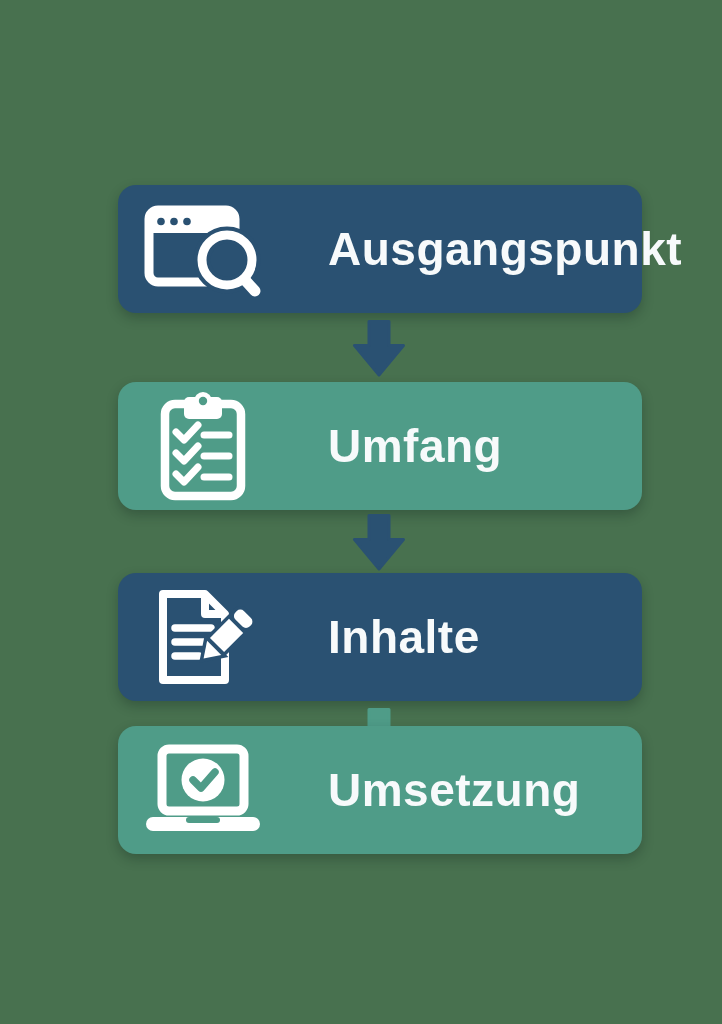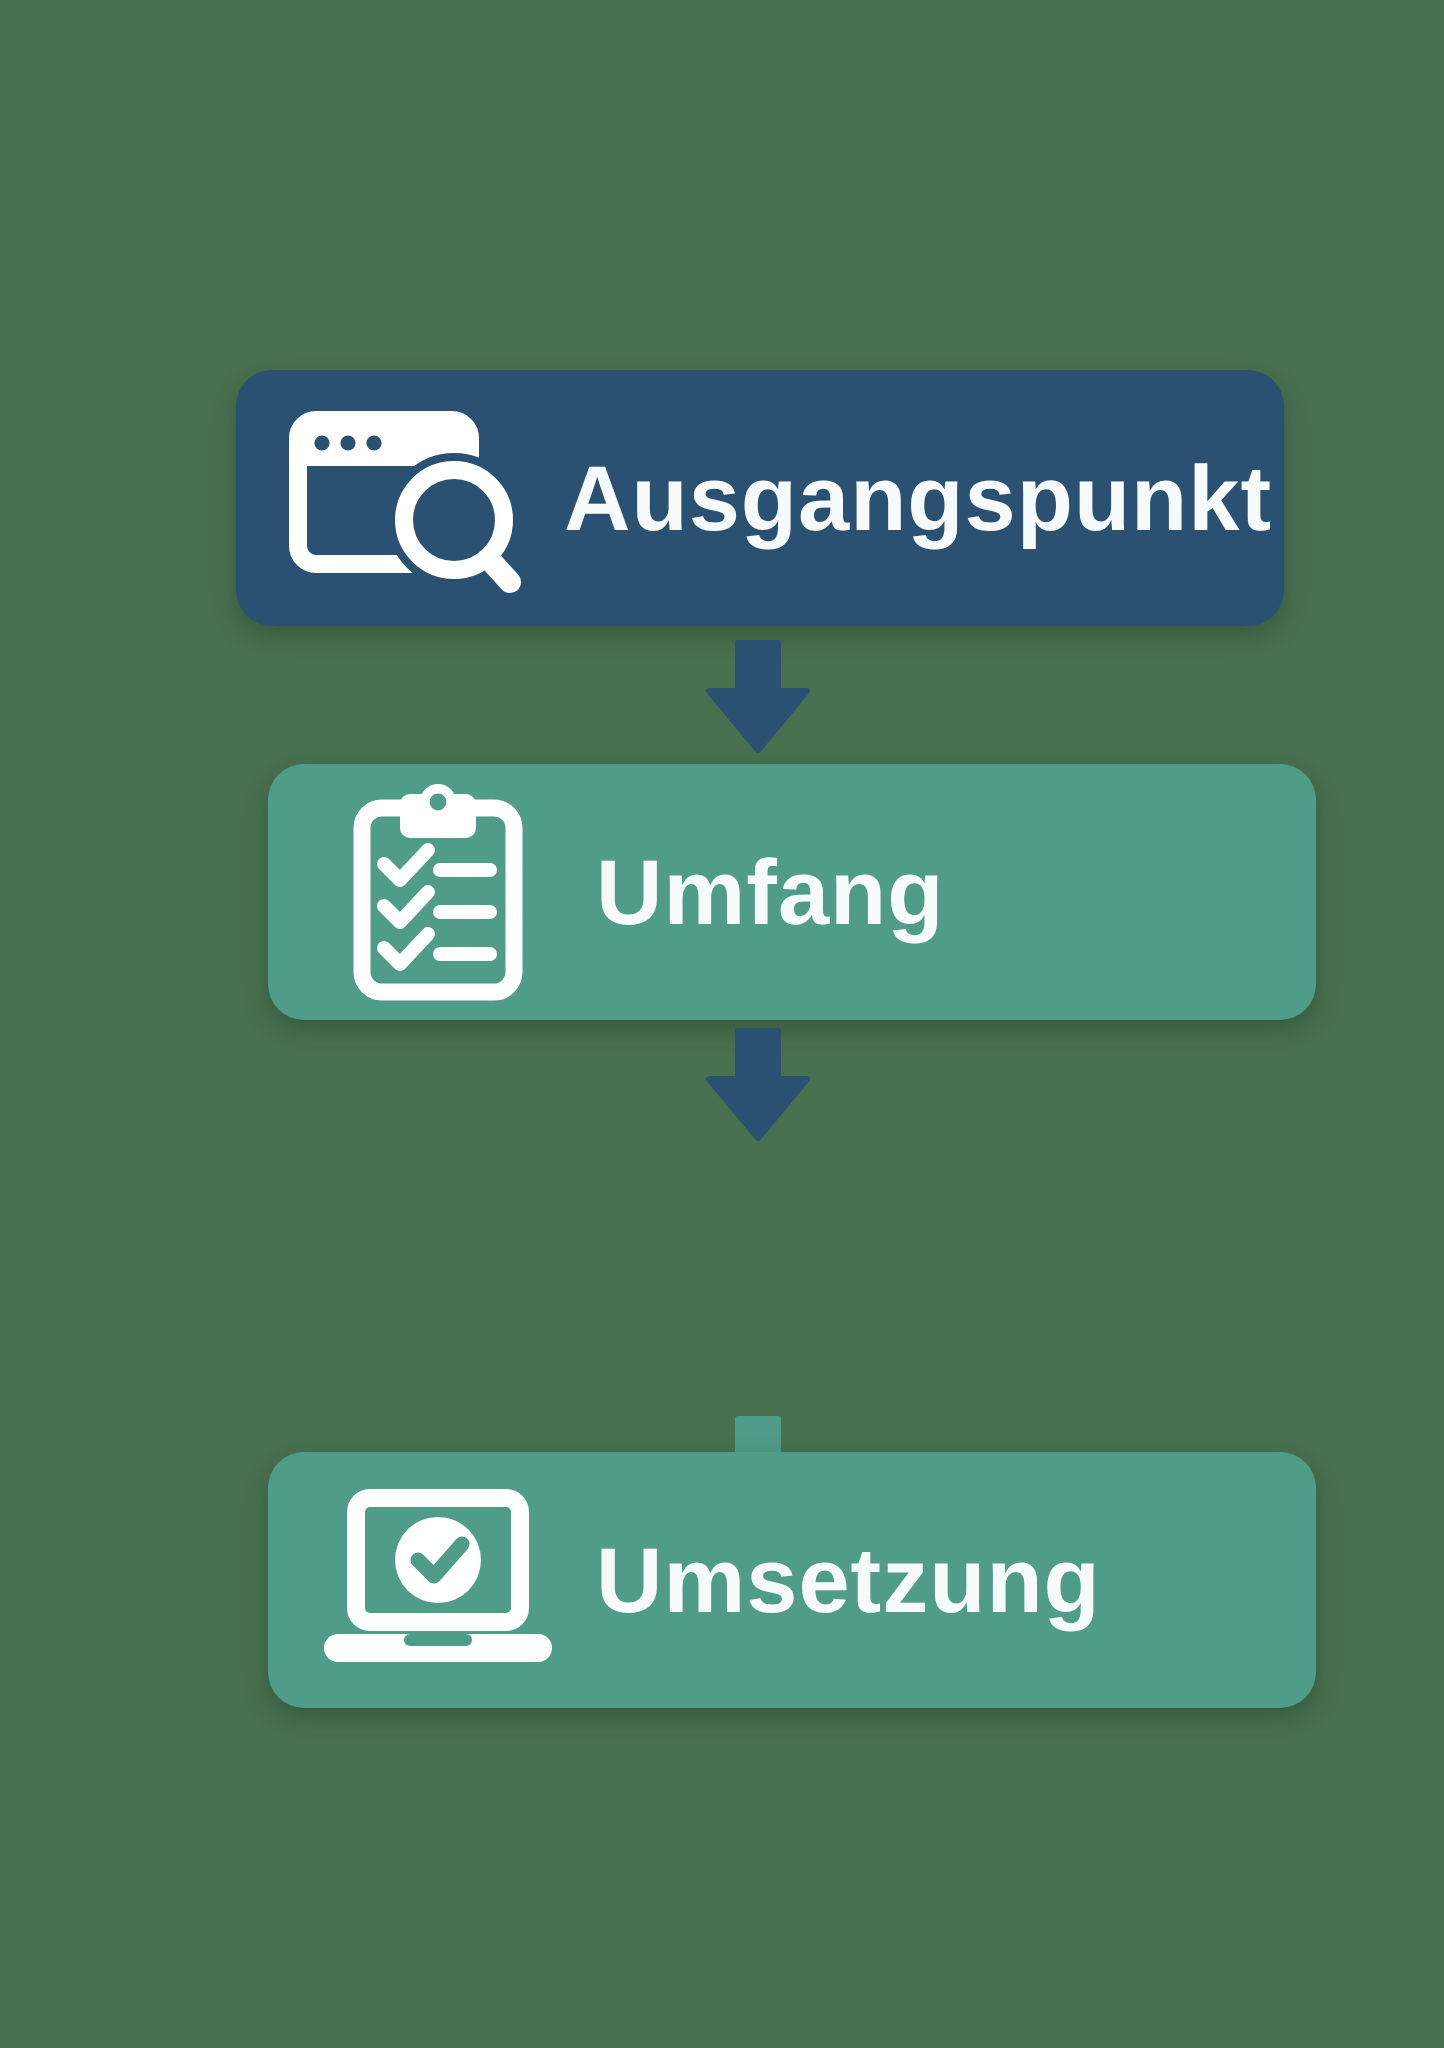--- a/index.html
+++ b/index.html
@@ -6,23 +6,24 @@
   .canvas{
     position:relative;width:722px;height:1024px;overflow:hidden;
     background:var(--background,#48714f);
     font-family:"Liberation Sans",sans-serif;
   }
   .step{
     position:absolute;left:118px;width:524px;height:128px;
     border-radius:18px;display:flex;align-items:center;
     padding:0 10px 0 22px;box-sizing:border-box;
     box-shadow:0 5px 12px rgba(15,35,30,.30);
+    gap:46px;
   }
   .variant-dark{background:var(--dark-blue,#2a5172);}
-  .variant-teal{background:var(--teal,#4f9c88);margin-left:16px;}
+  .variant-teal{background:var(--teal,#4f9c88);}
   .icon-wrap{width:126px;flex:0 0 auto;display:flex;justify-content:center;align-items:center;}
   .step-label{
     color:var(--text,#f7fafb);font-size:46px;font-weight:700;
     letter-spacing:.5px;margin:0 0 0 16px;white-space:nowrap;
   }
   .arrow{position:absolute;left:352px;width:54px;height:57px;}
   .arrow svg{display:block;width:100%;height:100%;}
   .arrow-dark{color:var(--dark-blue,#2a5172);}
   .arrow-teal{color:var(--teal,#4f9c88);}
   .s1{top:185px}.s2{top:382px}.s3{top:573px}.s4{top:726px}
@@ -72,20 +73,37 @@
     </span>
     <h2 class="step-label">Umfang</h2>
   </section>
 
   <div class="arrow arrow-dark a2">
     <svg viewBox="0 0 54 57">
         <path d="M17 1.5 h20 v24 h14.5 L27 55 L2.5 25.5 H17 Z" fill="currentColor" stroke="currentColor" stroke-width="3" stroke-linejoin="round"></path>
       </svg>
   </div>
 
+  <section class="step variant-dark s3">
+    <span class="icon-wrap">
+      <svg width="112" height="102" viewBox="0 0 112 102">
+        <path d="M16 8 h42 l20 20 v66 h-62 Z" fill="none" stroke="#ffffff" stroke-width="8" stroke-linejoin="round"></path>
+        <path d="M58 8 v20 h20" fill="none" stroke="#ffffff" stroke-width="8" stroke-linejoin="round"></path>
+        <line x1="28" y1="42" x2="64" y2="42" stroke="#ffffff" stroke-width="7.5" stroke-linecap="round"></line>
+        <line x1="28" y1="56" x2="64" y2="56" stroke="#ffffff" stroke-width="7.5" stroke-linecap="round"></line>
+        <line x1="28" y1="70" x2="52" y2="70" stroke="#ffffff" stroke-width="7.5" stroke-linecap="round"></line>
+        <g transform="translate(99 30) rotate(45)" fill="#ffffff" stroke="var(--dark-blue,#2a5172)" stroke-width="7" paint-order="stroke">
+          <rect x="-10" y="-2" width="20" height="12" rx="5"></rect>
+          <rect x="-10" y="14" width="20" height="27"></rect>
+          <path d="M-10 45 h20 l-10 15 Z"></path>
+        </g>
+      </svg>
+    </span>
+    <h2 class="step-label">Inhalte</h2>
+  </section>
 
   <div class="arrow arrow-teal a3">
     <svg viewBox="0 0 54 57">
         <path d="M17 1.5 h20 v24 h14.5 L27 55 L2.5 25.5 H17 Z" fill="currentColor" stroke="currentColor" stroke-width="3" stroke-linejoin="round"></path>
       </svg>
   </div>
 
   <section class="step variant-teal s4">
     <span class="icon-wrap">
       <svg width="120" height="92" viewBox="0 0 120 92">

